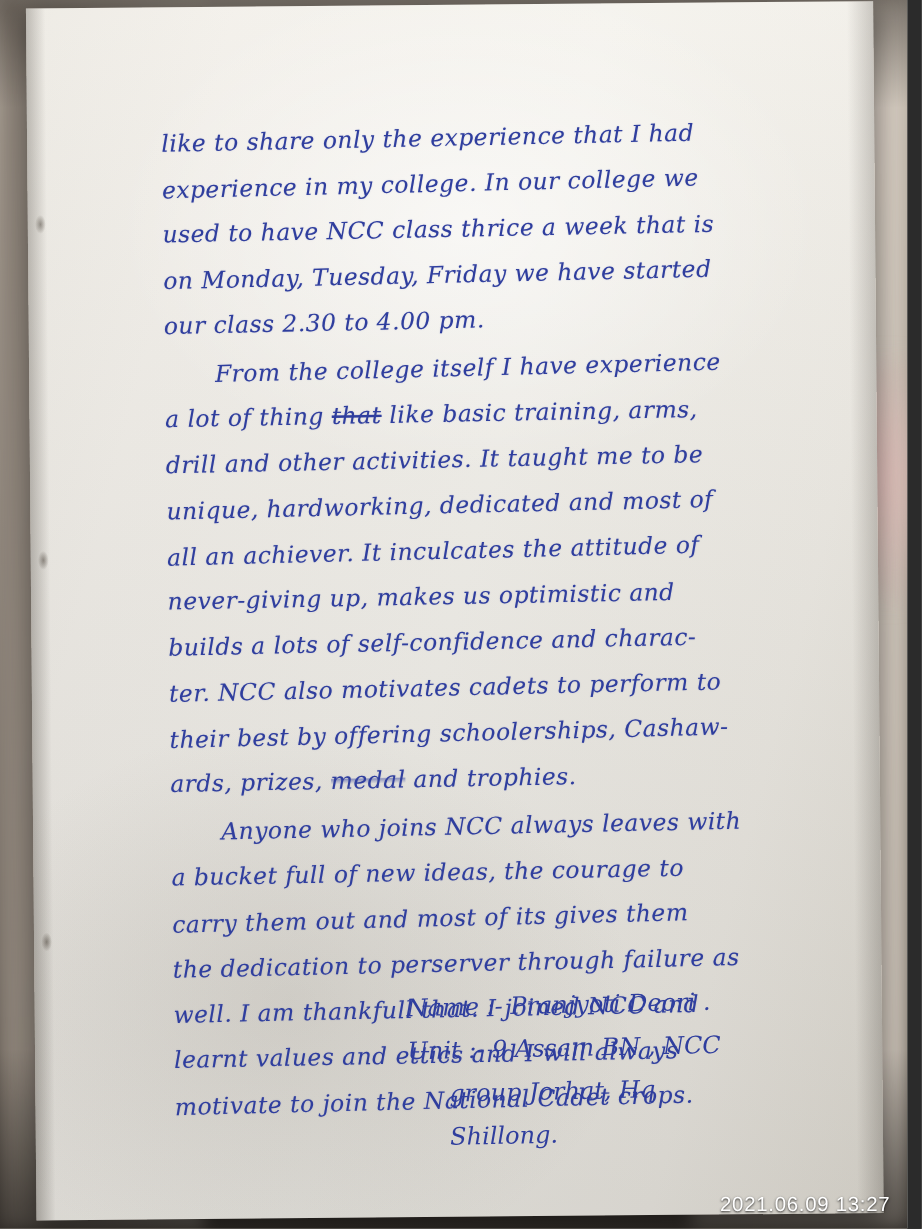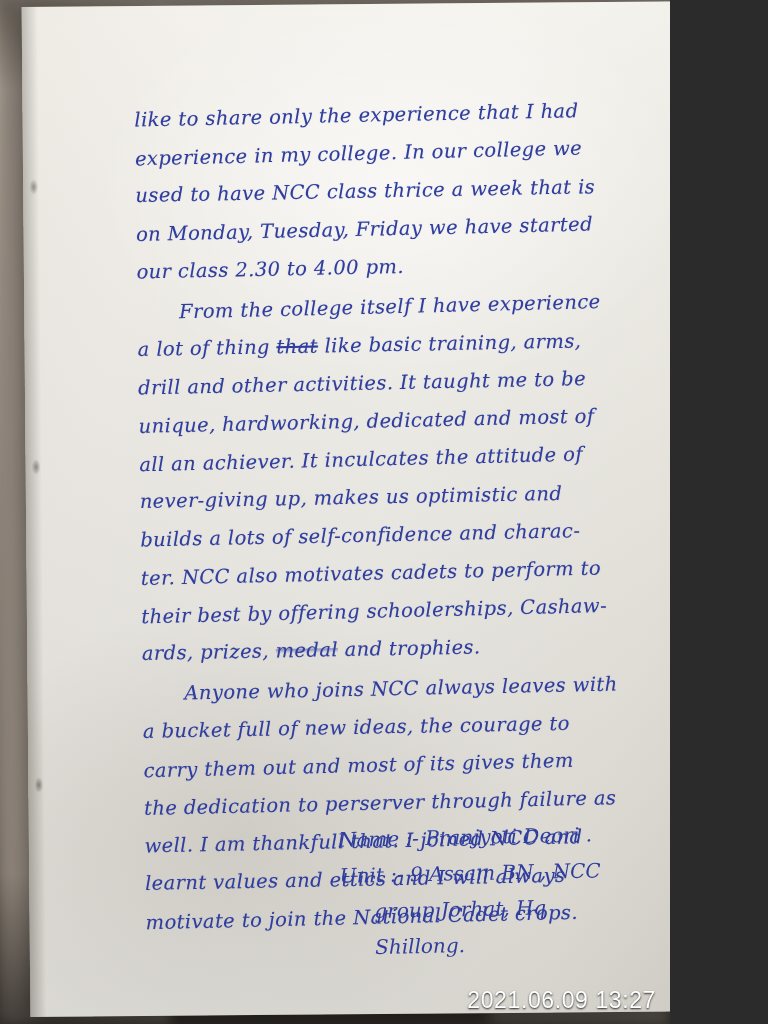--- a/index.html
+++ b/index.html
@@ -2,21 +2,21 @@
 <html><head>
 <meta charset="utf-8">
 <style>
   html, body {
     margin: 0;
     padding: 0;
     background: #2b2b2b;
   }
   #page {
     position: relative;
-    width: 670px;
+    width: 756px;
     height: 1024px;
     overflow: hidden;
     background: #d8d4cc;
     font-family: "Liberation Sans", sans-serif;
   }
 
   
   .backdrop {
     position: absolute;
     inset: 0;
@@ -152,21 +152,21 @@
   .sign .line { display: block; white-space: nowrap; }
   .sign .ind { display: inline-block; width: 34px; }
 
   
   .timestamp {
     position: absolute;
     right: 14px;
     bottom: 10px;
     color: #ffffff;
     font-family: "Liberation Sans", sans-serif;
-    font-size: 23px;
+    font-size: 17px;
     letter-spacing: .6px;
     text-shadow: 0 1px 2px rgba(0,0,0,.85);
   }
 </style>
 </head>
 <body>
 
 <div id="page">
 
   <div class="backdrop">

